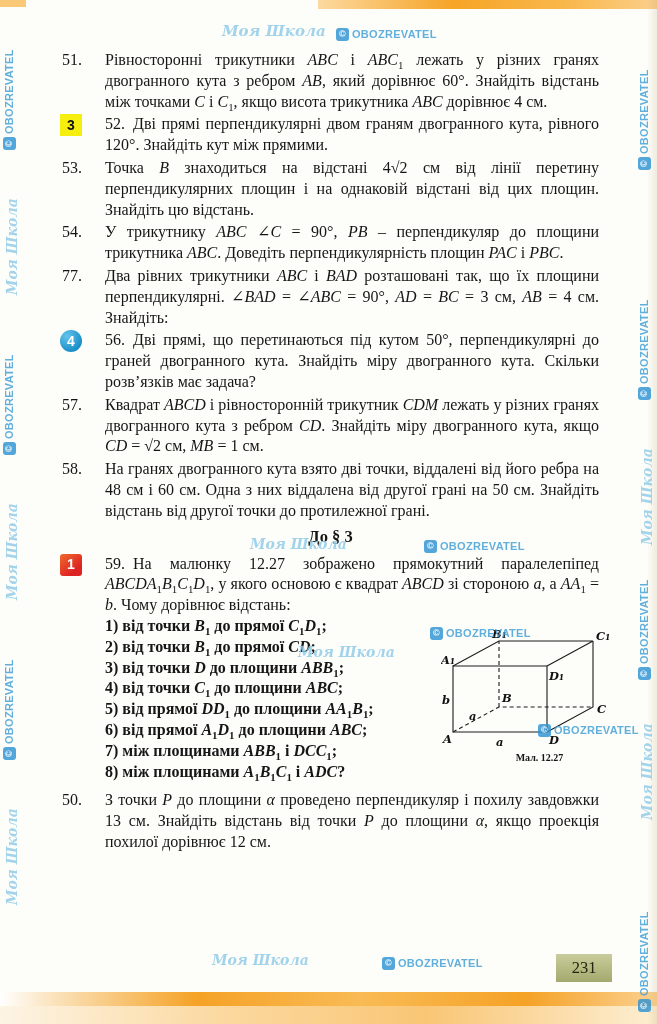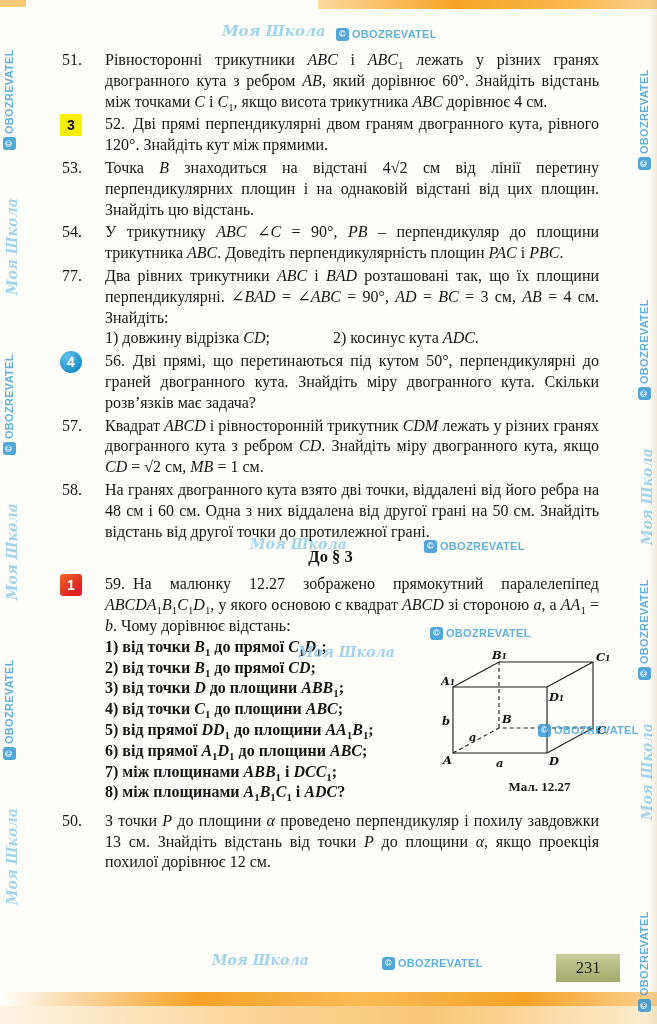--- a/index.html
+++ b/index.html
@@ -55,26 +55,26 @@
   #section-heading { font-size:16.5px; font-weight:bold; text-align:center;
     margin:5px 0 7px; font-family:"Liberation Serif",serif; }
 
   .p59-row { position:relative; min-height:172px;font-weight:bold; }
   .p59-items { width:330px; }
   .fig { position:absolute; right:-14px; top:12px; width:175px; margin:0;
     text-align:center; font-style:normal; }
   .fig svg { display:block; margin:0 auto; }
   .fig svg text { font-family:"DejaVu Serif",serif; font-style:italic;
     font-size:11.5px; fill:#111; }
-  .fig figcaption { font-size:13px; margin-top:8px; padding-left:28px;text-align:center; }
+  .fig figcaption { font-size:10px; margin-top:1px; padding-left:28px;text-align:center; }
 
   sub { font-size:68%; line-height:0; }
   i { font-family:"Liberation Serif","DejaVu Serif",serif; }
 
-  #pagenum { position:absolute; left:556px; top:954px; width:64px; height:28px;
+  #pagenum { position:absolute; left:556px; top:954px; width:56px; height:28px;
     background:linear-gradient(180deg,#c9cd9b,#a3a96e); color:#20260f;
     font-size:16.5px; display:flex; align-items:center; justify-content:center; z-index:2; }
 </style>
 </head>
 <body>
 
 <div id="page">
 
   <div class="strip" id="strip-top-left"></div>
   <div class="strip" id="strip-top-right"></div>
@@ -124,24 +124,20 @@
     </section>
 
     <section class="problem">
       <span class="pnum abs">54.</span>
       <div>У трикутнику <i>ABC</i> ∠<i>C</i> = 90°, <i>PB</i> – перпендикуляр до площини трикутника <i>ABC</i>. Доведіть перпендикулярність площин <i>PAC</i> і <i>PBC</i>.</div>
     </section>
 
     <section class="problem">
       <span class="pnum abs">77.</span>
       <div>Два рівних трикутники <i>ABC</i> і <i>BAD</i> розташовані так, що їх площини перпендикулярні. ∠<i>BAD</i> = ∠<i>ABC</i> = 90°, <i>AD</i> = <i>BC</i> = 3 см, <i>AB</i> = 4 см. Знайдіть:</div>
-      <div class="items-row">
-        <span>1) довжину відрізка <i>CD</i>;</span>
-        <span>2) косинус кута <i>ADC</i>.</span>
-      </div>
     </section>
 
     <section class="problem">
       <span class="marker m-blue">4</span>
       <div><span class="pnum in">56.</span><span>Дві прямі, що перетинаються під кутом 50°, перпендикулярні до граней двогранного кута. Знайдіть міру двогранного кута. Скільки розв’язків має задача?</span></div>
     </section>
 
     <section class="problem">
       <span class="pnum abs">57.</span>
       <div>Квадрат <i>ABCD</i> і рівносторонній трикутник <i>CDM</i> лежать у різних гранях двогранного кута з ребром <i>CD</i>. Знайдіть міру двогранного кута, якщо <i>CD</i> = √2 см, <i>MB</i> = 1 см.</div>

